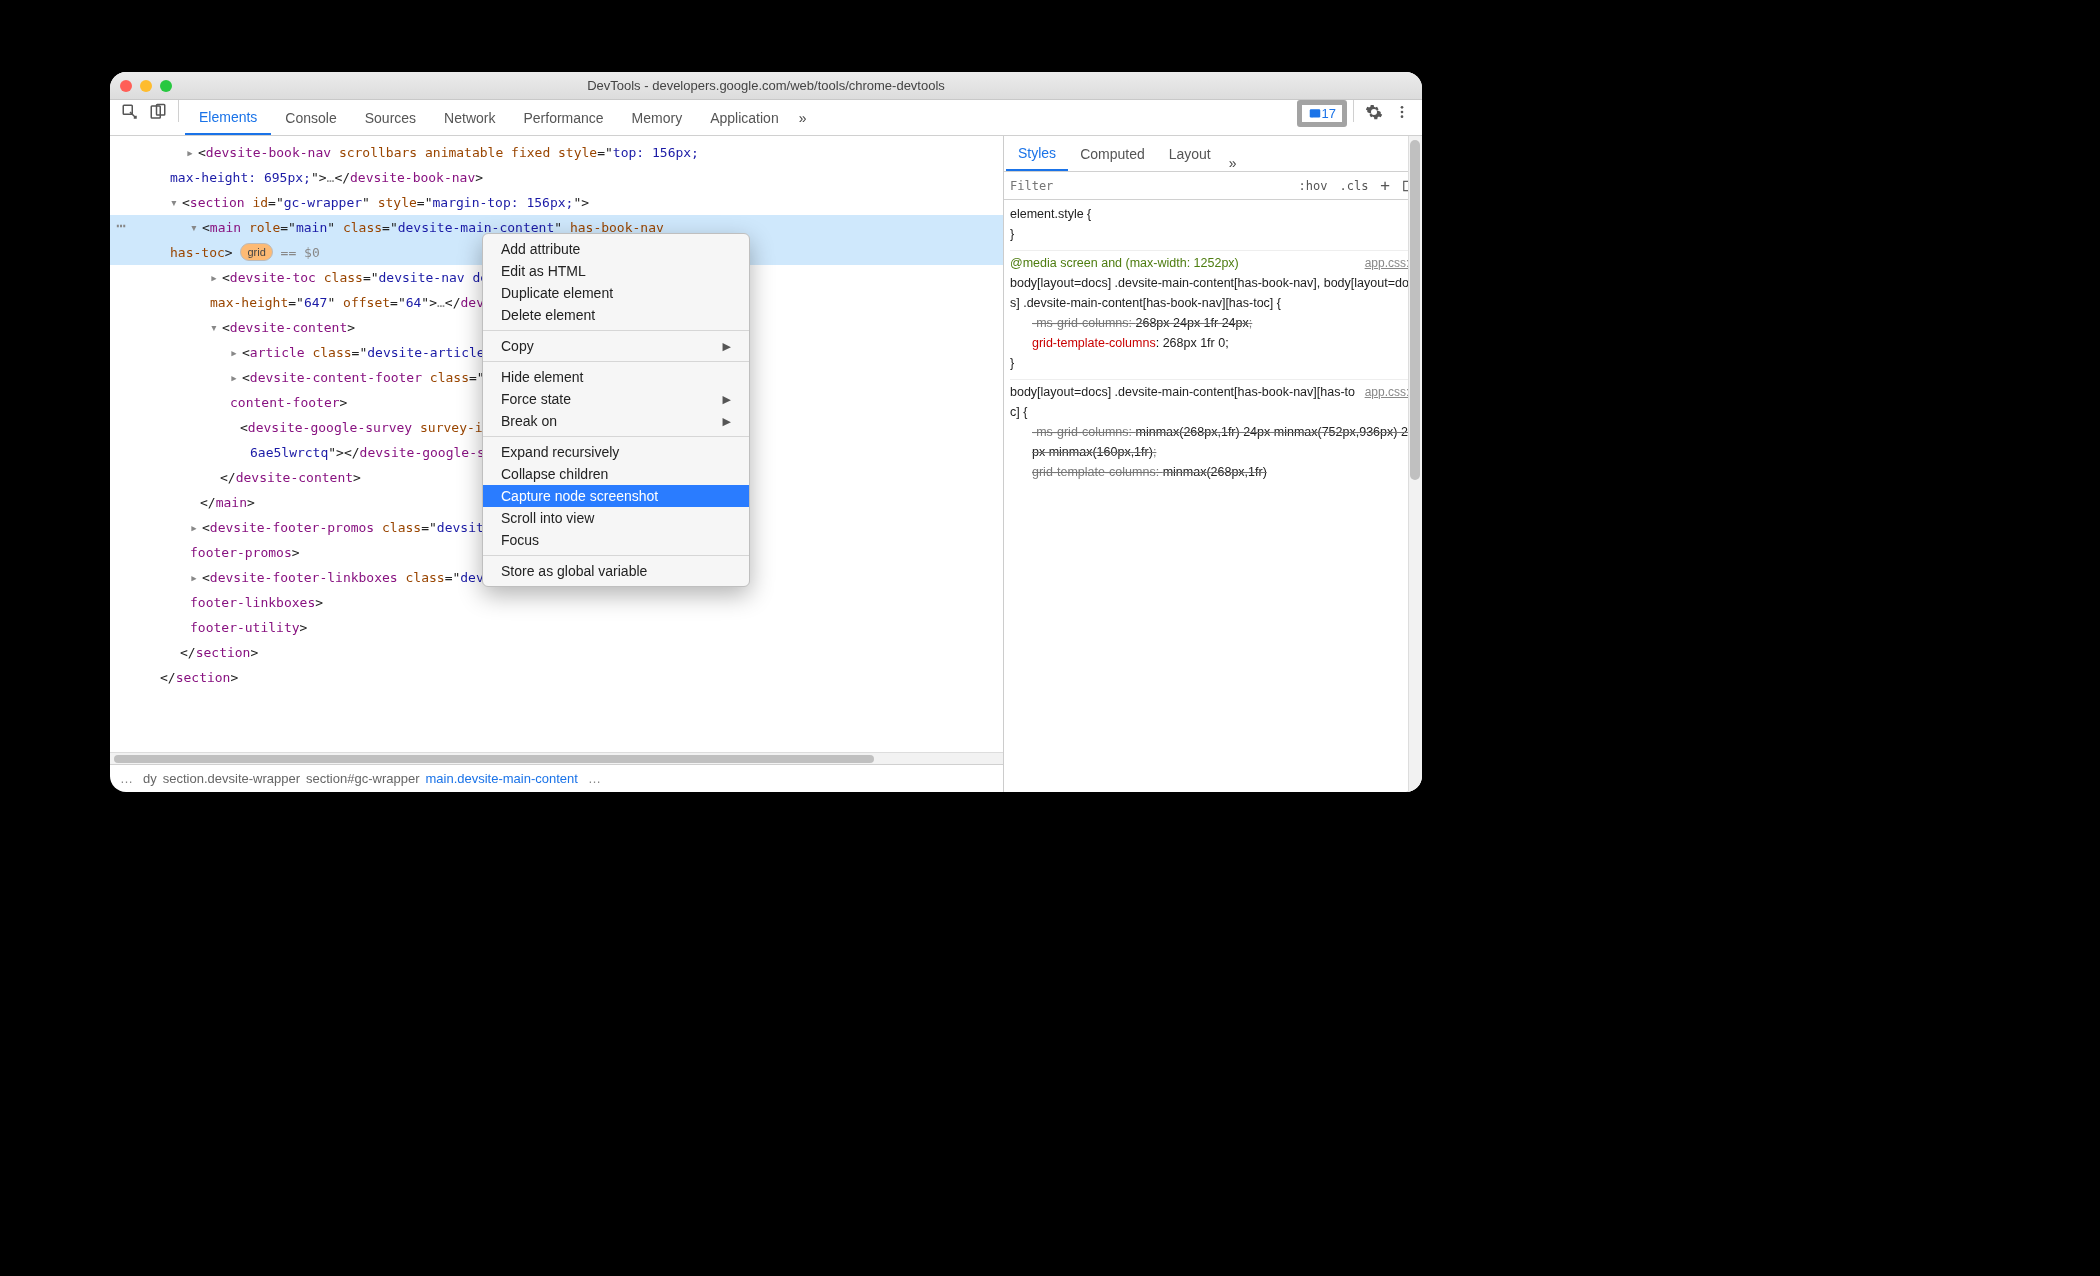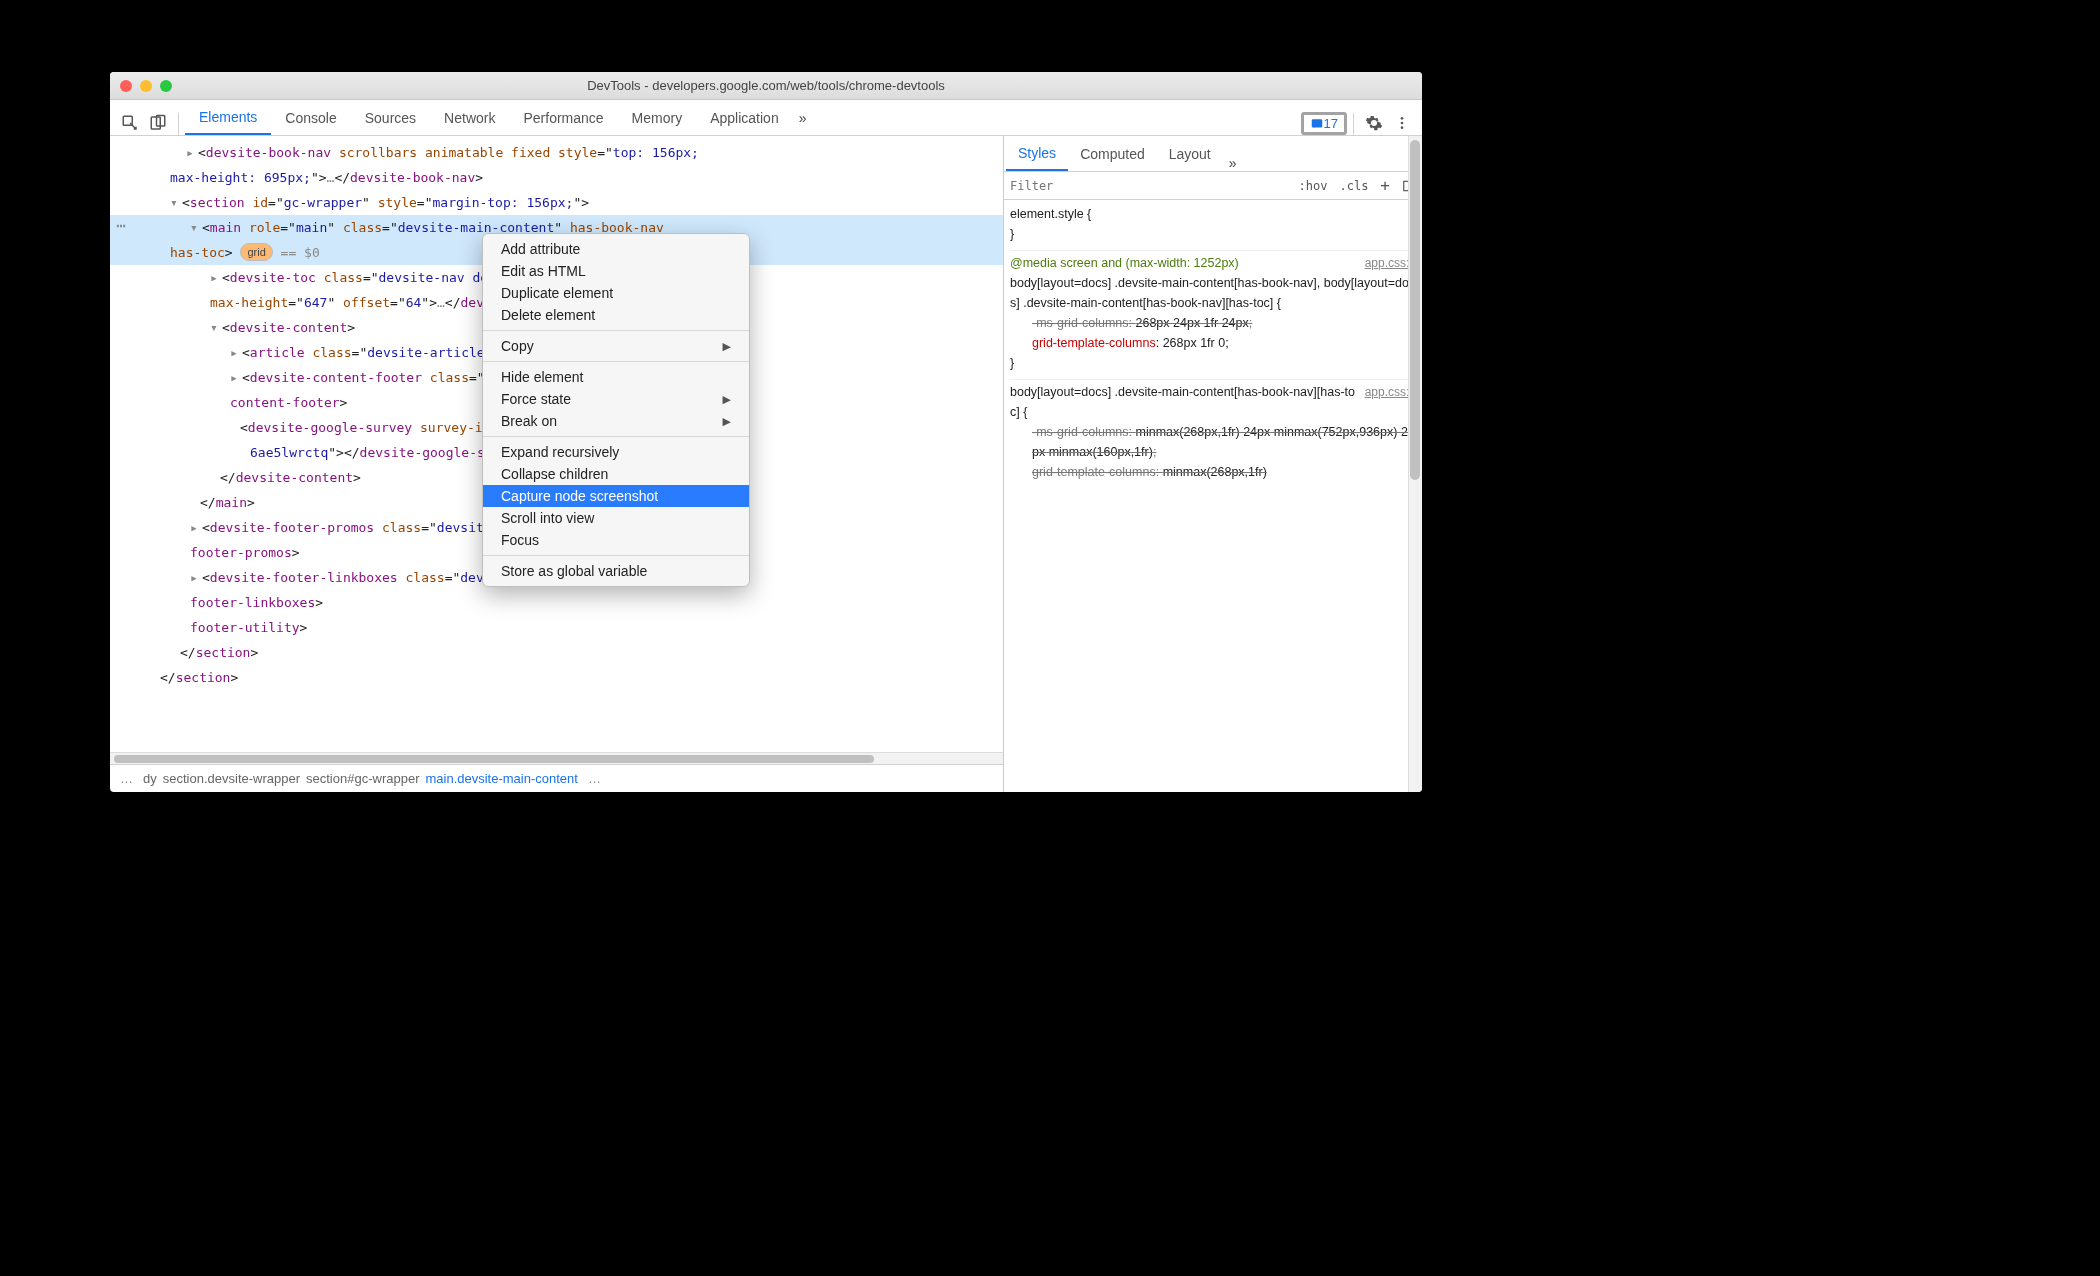--- a/index.html
+++ b/index.html
@@ -1,29 +1,29 @@
 <!DOCTYPE html>
 <html><head>
 <meta charset="utf-8">
 <style>
   * { box-sizing: border-box; margin: 0; padding: 0; }
   body { background: #000; font-family: -apple-system, BlinkMacSystemFont, "Segoe UI", Helvetica, Arial, sans-serif; font-size: 13px; width: 2100px; height: 1276px; position: relative; }
-  .window { position: absolute; left: 110px; top: 72px; width: 1312px; height: 720px; background: #fff; border-radius: 4px; box-shadow: 0 18px 60px rgba(0,0,0,0.6); overflow: hidden; display: flex; flex-direction: column; }
+  .window { position: absolute; left: 110px; top: 72px; width: 1312px; height: 720px; background: #fff; border-radius: 16px; box-shadow: 0 18px 60px rgba(0,0,0,0.6); overflow: hidden; display: flex; flex-direction: column; }
   .titlebar { height: 28px; background: linear-gradient(#ececec,#dcdcdc); border-bottom: 1px solid #c8c8c8; display: flex; align-items: center; position: relative; }
   .traffic { display: flex; gap: 8px; margin-left: 10px; }
   .tl { width: 12px; height: 12px; border-radius: 50%; }
   .tl.red { background: #ff5f57; } .tl.yel { background: #febc2e; } .tl.grn { background: #28c840; }
   .titlebar .title { position: absolute; left: 0; right: 0; text-align: center; font-size: 13px; color: #444; }
-  .toolbar { height: 36px; border-bottom: 1px solid #d0d0d0; display: flex; align-items: flex-end; padding: 0 6px; }
+  .toolbar { height: 36px; border-bottom: 1px solid #d0d0d0; display: flex; align-items: flex-start; padding: 0 6px; }
   .tbicon { width: 24px; height: 24px; display: flex; align-items: center; justify-content: center; color: #555; margin: 0 2px; }
   .tbsep { width: 1px; height: 22px; background: #d0d0d0; margin: 0 6px; }
   .tabs { display: flex; align-items: center; height: 100%; }
   .tab { padding: 0 14px; height: 100%; display: flex; align-items: center; color: #555; font-size: 14px; cursor: pointer; }
   .tab.active { color: #1a73e8; border-bottom: 2px solid #1a73e8; }
-  .errbadge { display: flex; align-items: center; border: 3px solid #a3a3a3; border-radius: 3px; padding: 1px 6px; color: #1a73e8; font-size: 13px; }
+  .errbadge { display: flex; align-items: center; border: 5px solid #a3a3a3; border-radius: 3px; padding: 1px 6px; color: #1a73e8; font-size: 13px; }
   .chev { font-size: 14px; color: #444; padding: 0 6px; }
   .content { flex: 1; display: flex; min-height: 0; position: relative; }
   .leftpane { flex: 1; display: flex; flex-direction: column; min-width: 0; border-right: 1px solid #ccc; position: relative; }
   .domtree { flex: 1; overflow: auto; font-family: Menlo, Consolas, monospace; font-size: 13px; line-height: 25px; color: #222; padding: 4px 0; position: relative; }
   .domtree .row { white-space: pre; padding-left: 30px; }
   .tg { color: #881280; }
   .an { color: #994500; }
   .av { color: #1a1aa6; }
   .eq { color: #222; }
   .gray { color: #888; }

